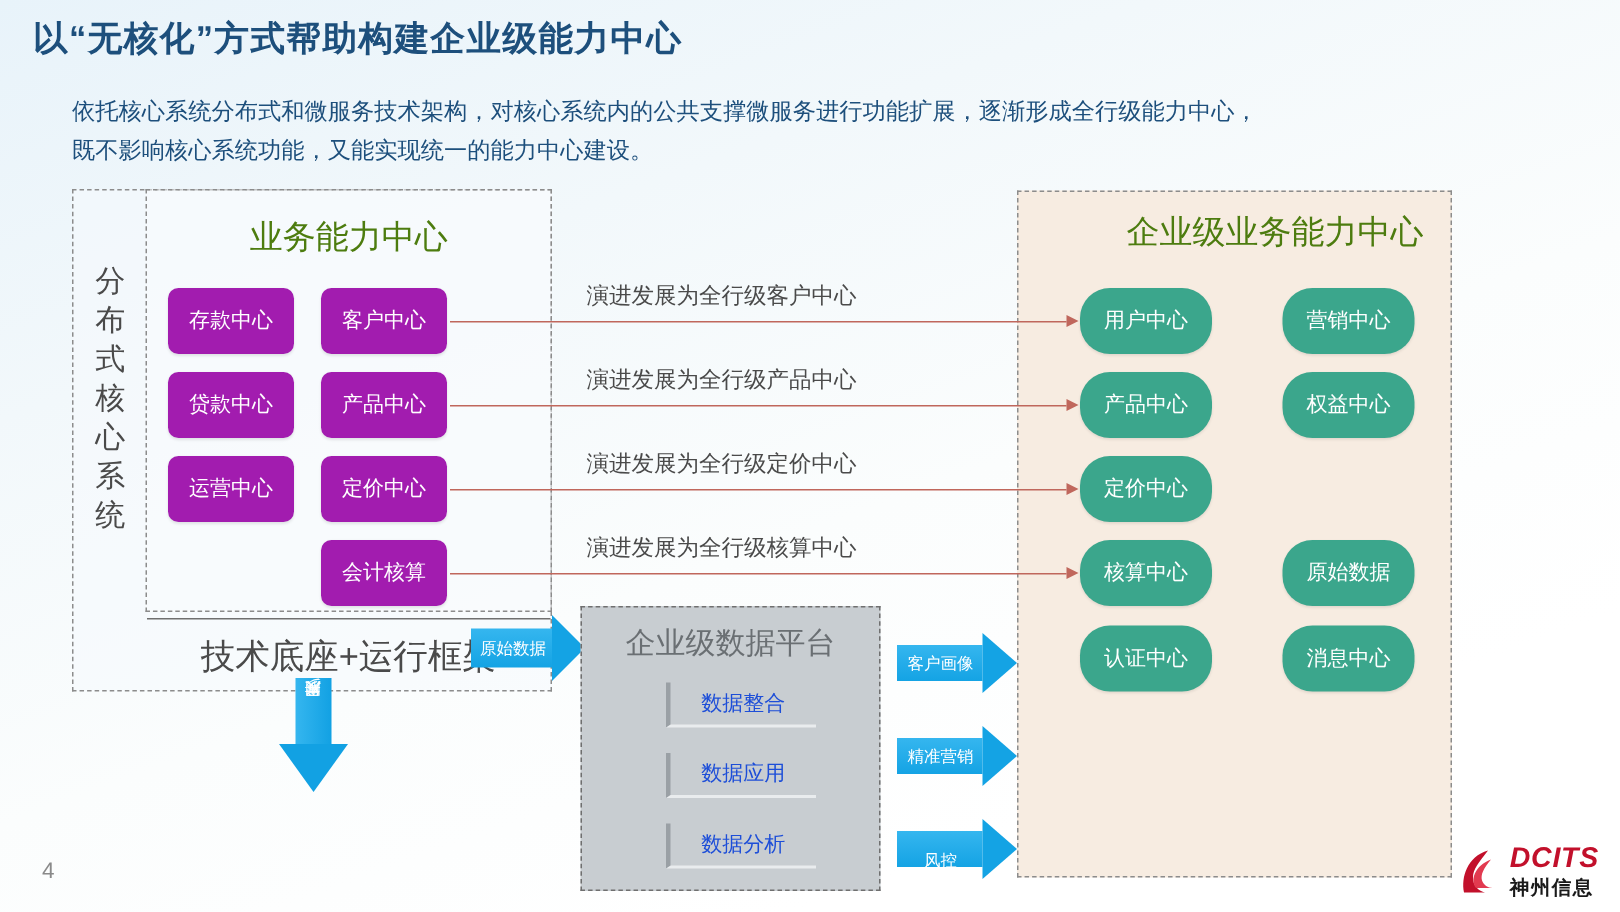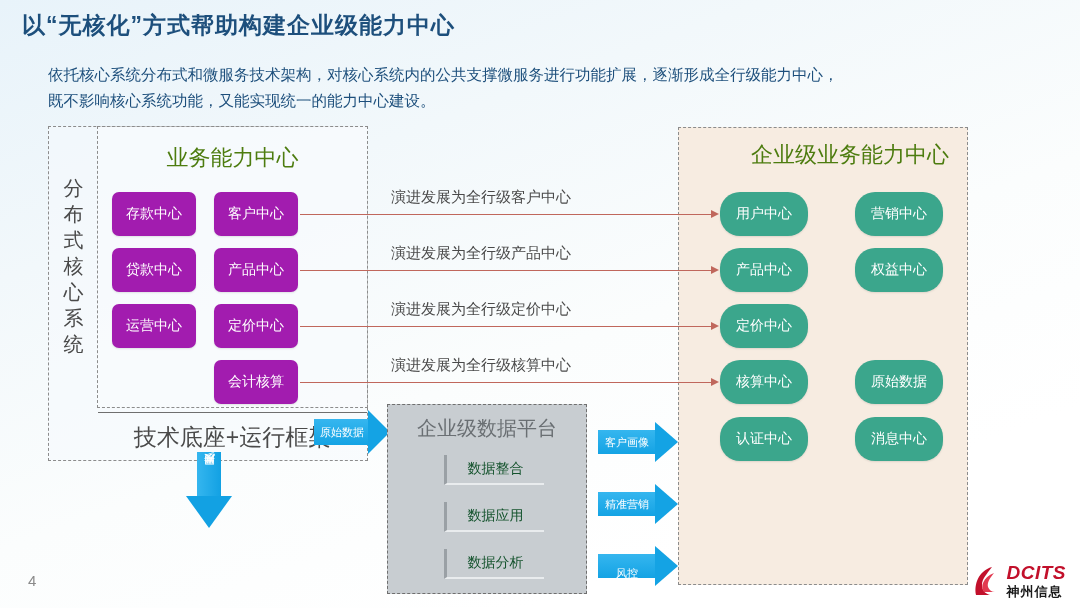--- a/index.html
+++ b/index.html
@@ -90,21 +90,21 @@
     position:absolute;left:387px;top:404px;width:200px;height:190px;
     background:#c8cdd1;border:1.3px dashed #6f6f6f;box-sizing:border-box;
   }
   #dataplat .dp-title{
     position:absolute;left:0;top:10px;width:100%;text-align:center;
     font-size:20px;color:#6a6f73;
   }
   .dp-item{
     position:absolute;left:56px;width:100px;height:30px;
     border-left:3px solid #9aa0a5;border-bottom:2px solid #e9ecee;
-    color:#14532d;font-size:14px;
+    color:#1d4ed8;font-size:14px;
     display:flex;align-items:center;justify-content:center;
     box-sizing:border-box;
   }
 
   
   .barrow{position:absolute;}
   .barrow .shaft{
     position:absolute;left:0;background:linear-gradient(180deg,#35b6ef 0%,#14a3e4 100%);
   }
   .barrow .head{

